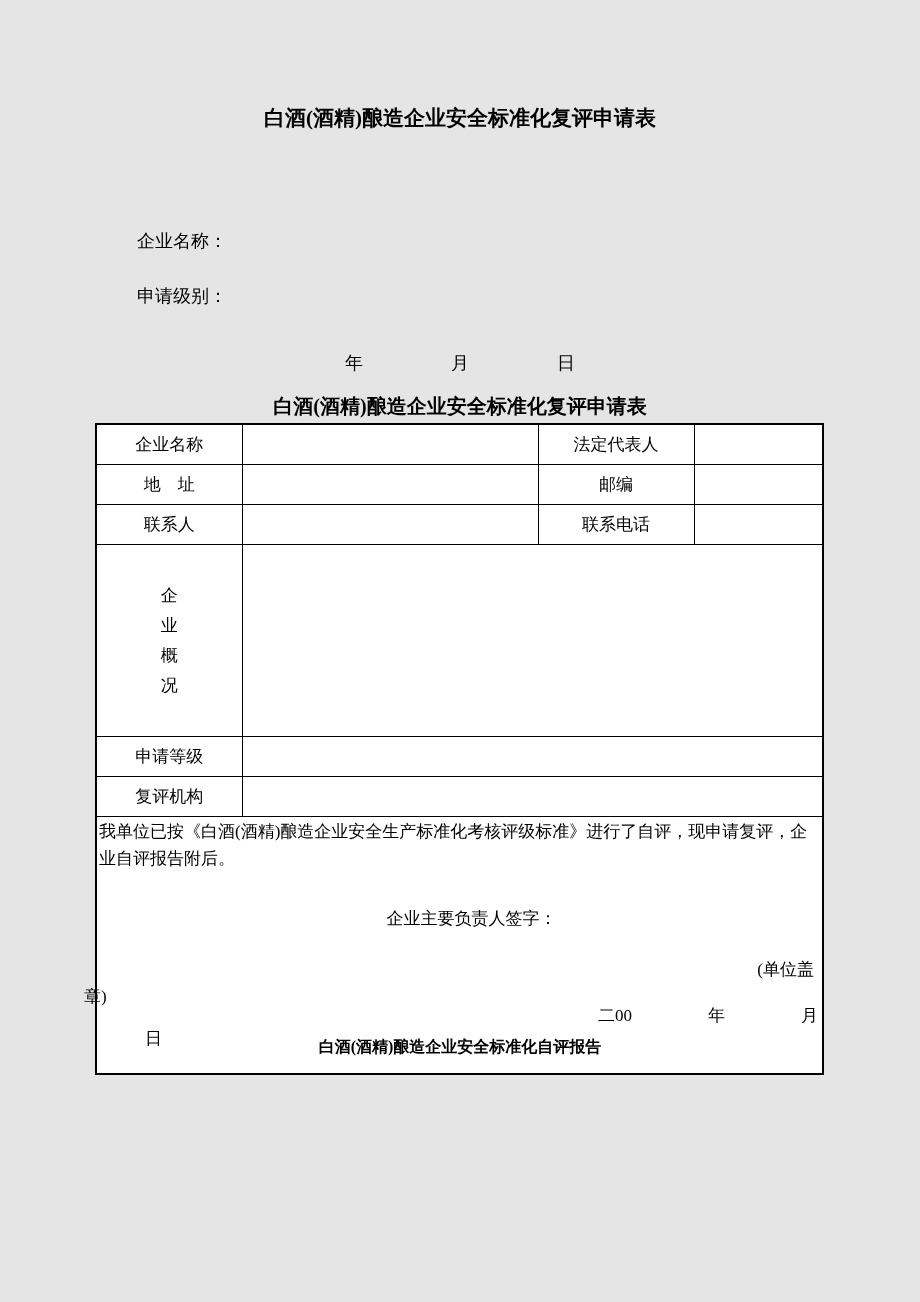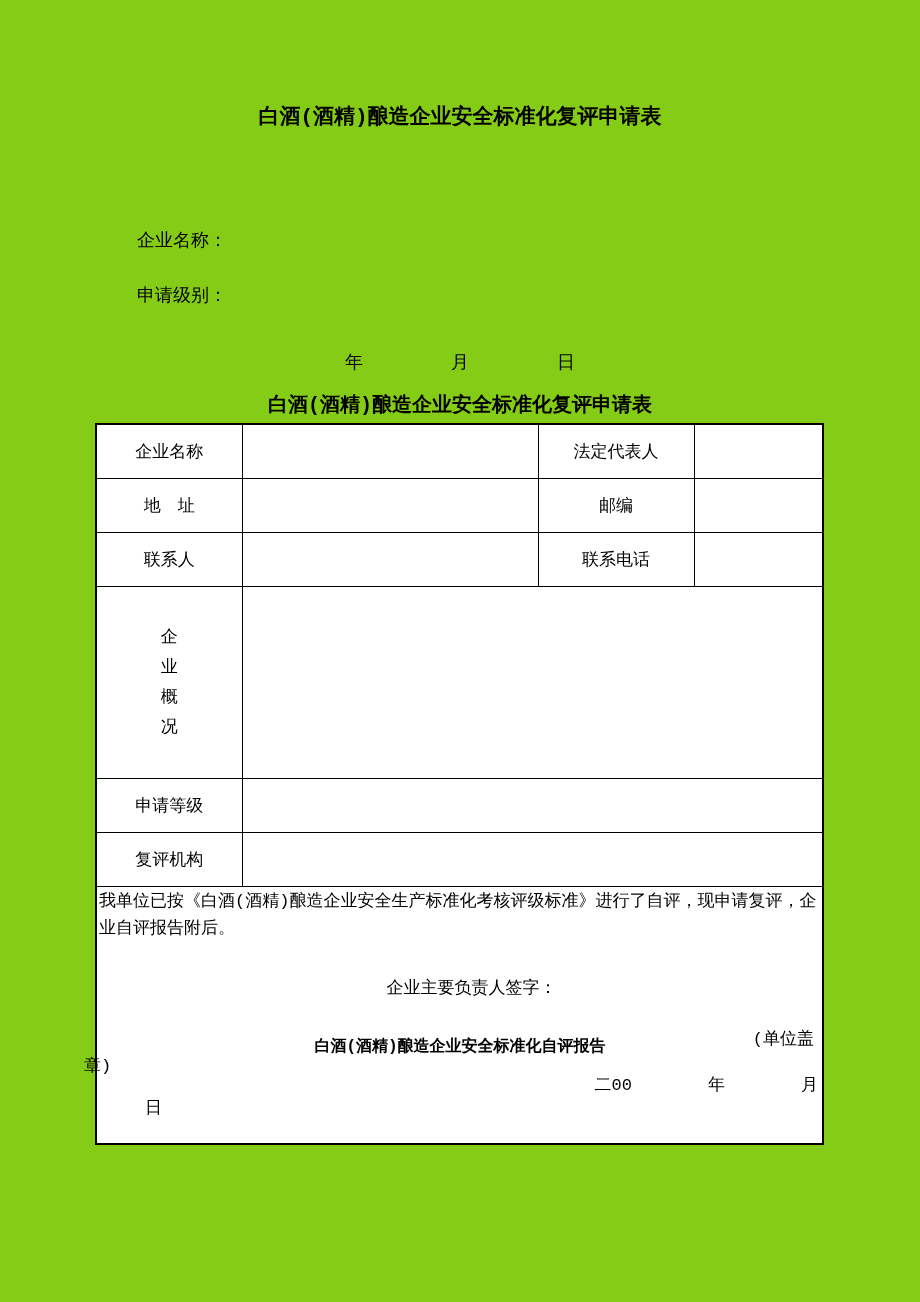--- a/index.html
+++ b/index.html
@@ -1,22 +1,22 @@
 <!DOCTYPE html>
 <html><head>
 <meta charset="utf-8">
 <style>
   html, body { margin: 0; padding: 0; background: #ffffff; }
   .page {
     position: relative;
     width: 920px;
     height: 1302px;
-    background: #84cc16;
+    background: #e5e5e5;
     color: #000000;
-    font-family: Liberation Mono, monospace;
+    font-family: Liberation Serif, serif;
     overflow: hidden;
   }
   .doc-title {
     position: absolute;
     left: 0;
     width: 100%;
     text-align: center;
     font-weight: bold;
     line-height: 24px;
   }
@@ -48,21 +48,21 @@
   .main-table {
     position: absolute;
     top: 423px;
     left: 95px;
     width: 727px;
     border: 2px solid #000000;
   }
   .main-table td {
     border: 1px solid #000000;
     font-size: 17px;
-    padding: 15px;
+    padding: 8px;
     overflow: visible;
   }
   td.lbl { text-align: center; }
   td.val { text-align: left; }
 
   .vstack span { display: block; line-height: 30px; }
 
   td.decl-cell { position: relative; }
   .decl-text {
     position: absolute; top: 1px; left: 2px; right: 2px;

